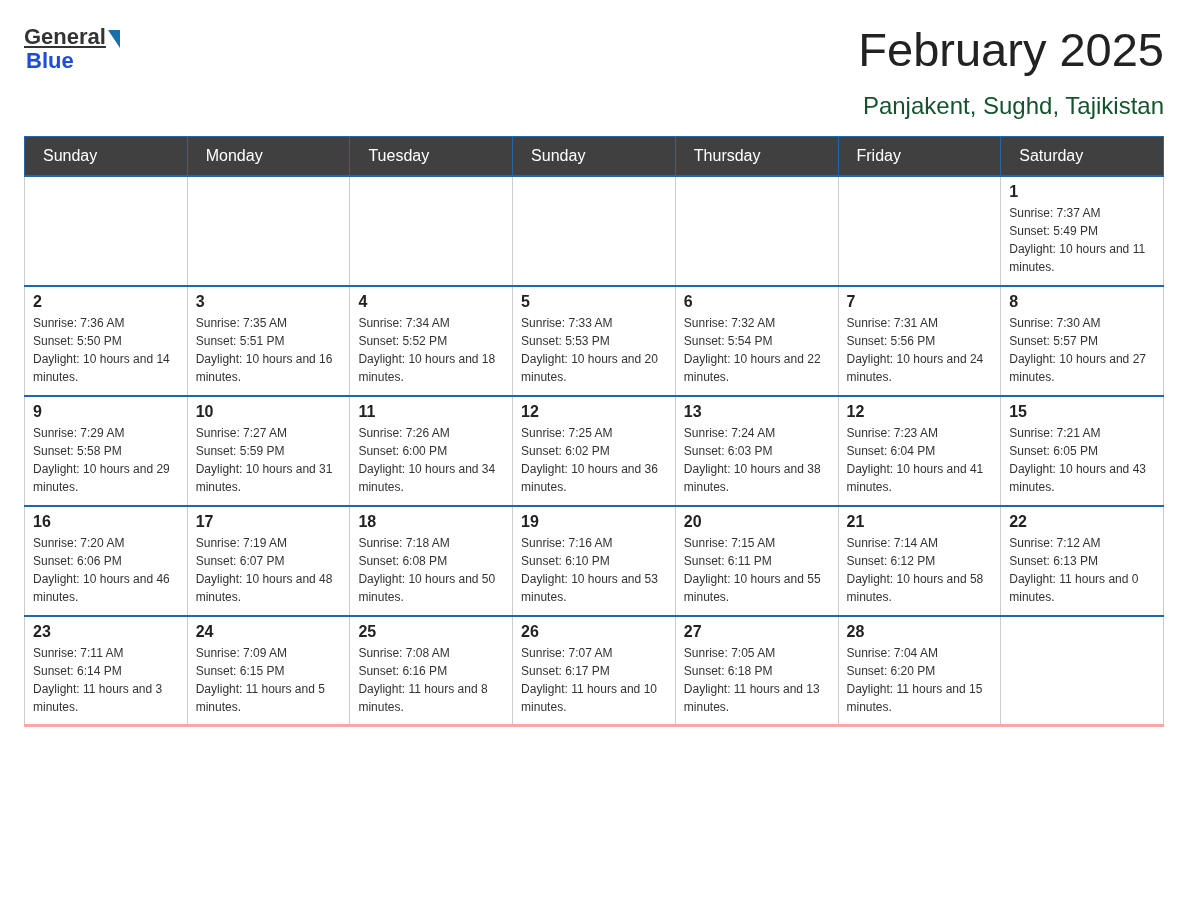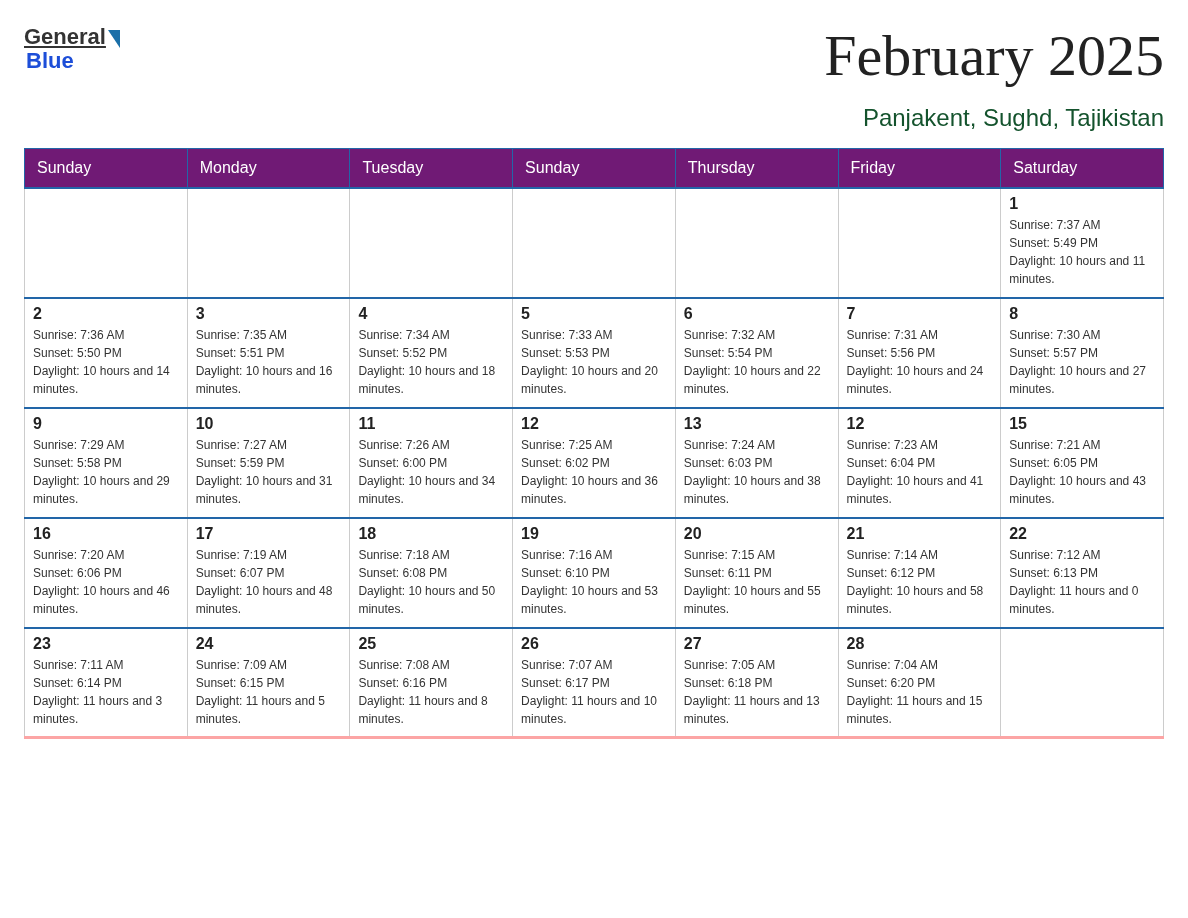--- a/index.html
+++ b/index.html
@@ -44,42 +44,41 @@
       font-size: 22px;
       font-weight: bold;
       color: #1d4ed8;
       margin-top: -2px;
       margin-left: 2px;
     }
     .title-block {
       text-align: right;
     }
     .month-title {
-      font-size: 58px;
+      font-size: 47px;
       font-weight: normal;
       color: #222;
       line-height: 1.1;
-      font-family: Liberation Serif, serif;
     }
     .location-title {
       font-size: 24px;
       color: #14532d;
       margin-top: 16px;
     }
     .calendar {
       width: 100%;
       border-collapse: collapse;
       border: 1px solid #aaa;
     }
     .calendar th {
-      background-color: #701a75;
+      background-color: #404040;
       color: #fff;
       font-size: 16px;
       font-weight: normal;
-      padding: 10px 12px;
+      padding: 10px 18px;
       text-align: left;
       border: 1px solid #2266a8;
     }
     .calendar td {
       border: 1px solid #ccc;
       vertical-align: top;
       padding: 6px 8px;
       width: 14.28%;
       height: 110px;
       background: #fff;

